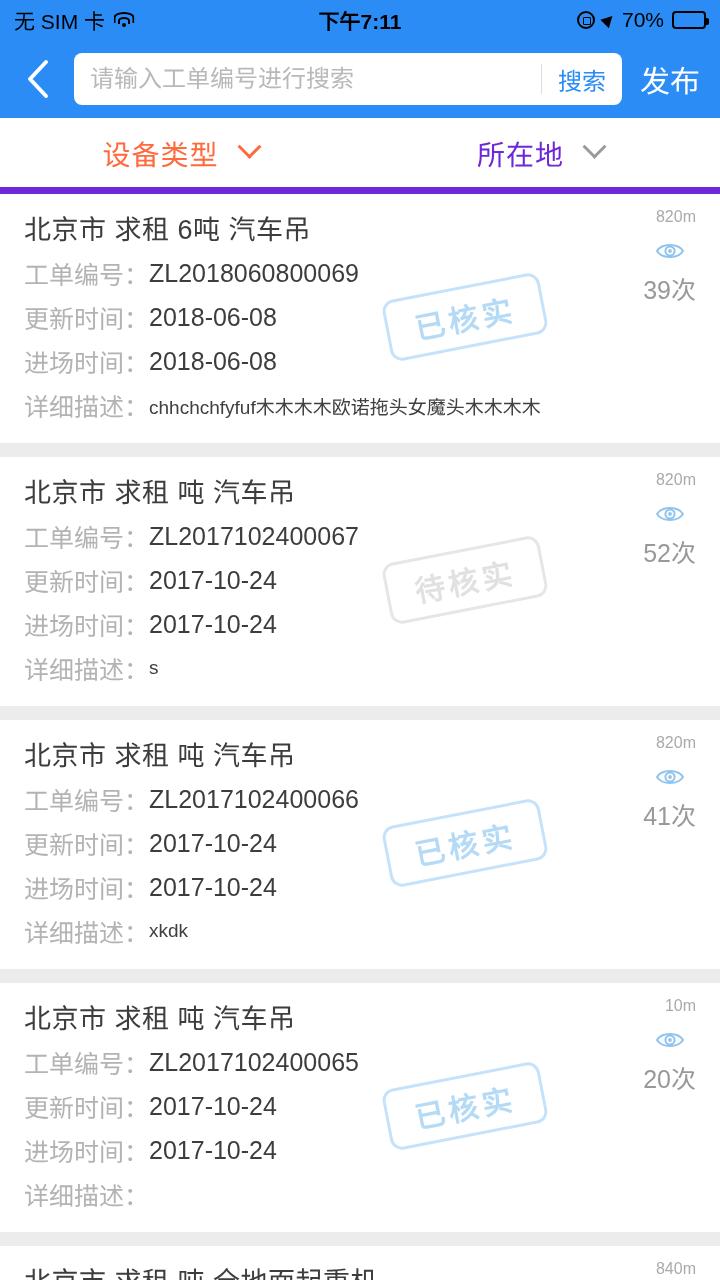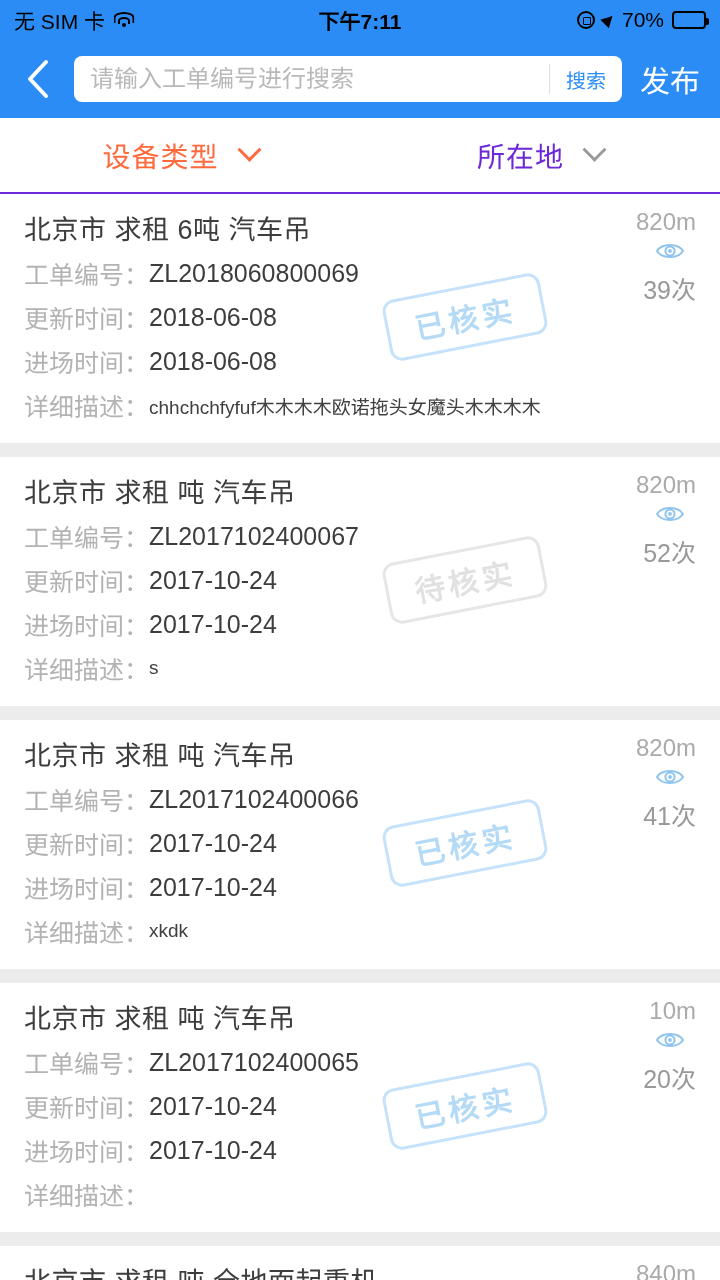--- a/index.html
+++ b/index.html
@@ -48,43 +48,43 @@
   .navbar{
     height:78px; background:#2b8cf5;
     display:flex; align-items:center; padding:0 12px 0 4px;
   }
   .back-btn{
     width:68px; height:70px; display:flex; align-items:center; justify-content:center;
     cursor:pointer; flex:0 0 auto;
   }
   .back-btn svg{ display:block; }
   .searchwrap{
-    flex:1 1 auto; height:46px; background:#fff; border-radius:8px;
+    flex:1 1 auto; height:52px; background:#fff; border-radius:8px;
     display:flex; align-items:center; margin:0 14px 0 2px; overflow:hidden;
   }
   .searchwrap input{
     flex:1 1 auto; height:100%; border:none; outline:none; background:transparent;
     font-size:24px; padding:0 16px; color:#333;
     font-family:"Liberation Sans","DejaVu Sans",sans-serif;
   }
   .searchwrap input::placeholder{ color:#b9b9b9; }
   .search-div{ width:1px; height:30px; background:#dcdcdc; flex:0 0 auto; }
   .search-btn{
-    flex:0 0 auto; color:#2b8cf5; font-size:20px; padding:0 16px; cursor:pointer;
+    flex:0 0 auto; color:#2b8cf5; font-size:24px; padding:0 16px; cursor:pointer;
     white-space:nowrap;
   }
   .publish-btn{
     flex:0 0 auto; color:#fff; font-size:30px; padding:0 8px 0 4px; cursor:pointer;
     white-space:nowrap;
   }
 
   
   .filterbar{
     height:76px; background:#fff; display:flex; align-items:center;
-    border-bottom:2px solid #6d28d9;
+    border-bottom:7px solid #6d28d9;
   }
   .filter{
     flex:1 1 50%; display:flex; align-items:center; justify-content:center;
     gap:22px; cursor:pointer; height:100%;
   }
   .filter .lbl{ font-size:28px; letter-spacing:1px; }
   .filter.active .lbl{ color:#ff6a3c; }
   .filter.idle  .lbl{ color:#6d28d9; }
   .chev{ display:inline-block; width:17px; height:17px;
     border-right:3px solid currentColor; border-bottom:3px solid currentColor;
@@ -98,21 +98,21 @@
     background:#fff; padding:14px 24px 16px 24px; position:relative; overflow:hidden;
     cursor:pointer;
   }
   .card + .card{ margin-top:14px; }
   .row{ display:flex; align-items:flex-start; position:relative; z-index:2; }
   .title-row{ margin-bottom:4px; }
   .title{
     font-size:27px; color:#3d3d3d; letter-spacing:0.5px; white-space:nowrap;
   }
   .dist{
-    margin-left:auto; font-size:24px; color:#aaaaaa; white-space:nowrap;
+    margin-left:auto; font-size:16px; color:#aaaaaa; white-space:nowrap;
   }
   .line{ display:flex; align-items:center; height:44px; position:relative; z-index:2; }
   .lbl-k{ font-size:25px; color:#b3b3b3; white-space:nowrap; }
   .lbl-v{ font-size:25px; color:#3d3d3d; white-space:nowrap; }
   .desc-v{ font-size:19px; color:#404040; white-space:nowrap; overflow:hidden; }
   .views{
     margin-left:auto; display:flex; align-items:center; gap:9px;
     font-size:25px; color:#999; white-space:nowrap;flex-direction:column;
   }
   .eye{ display:block; }

